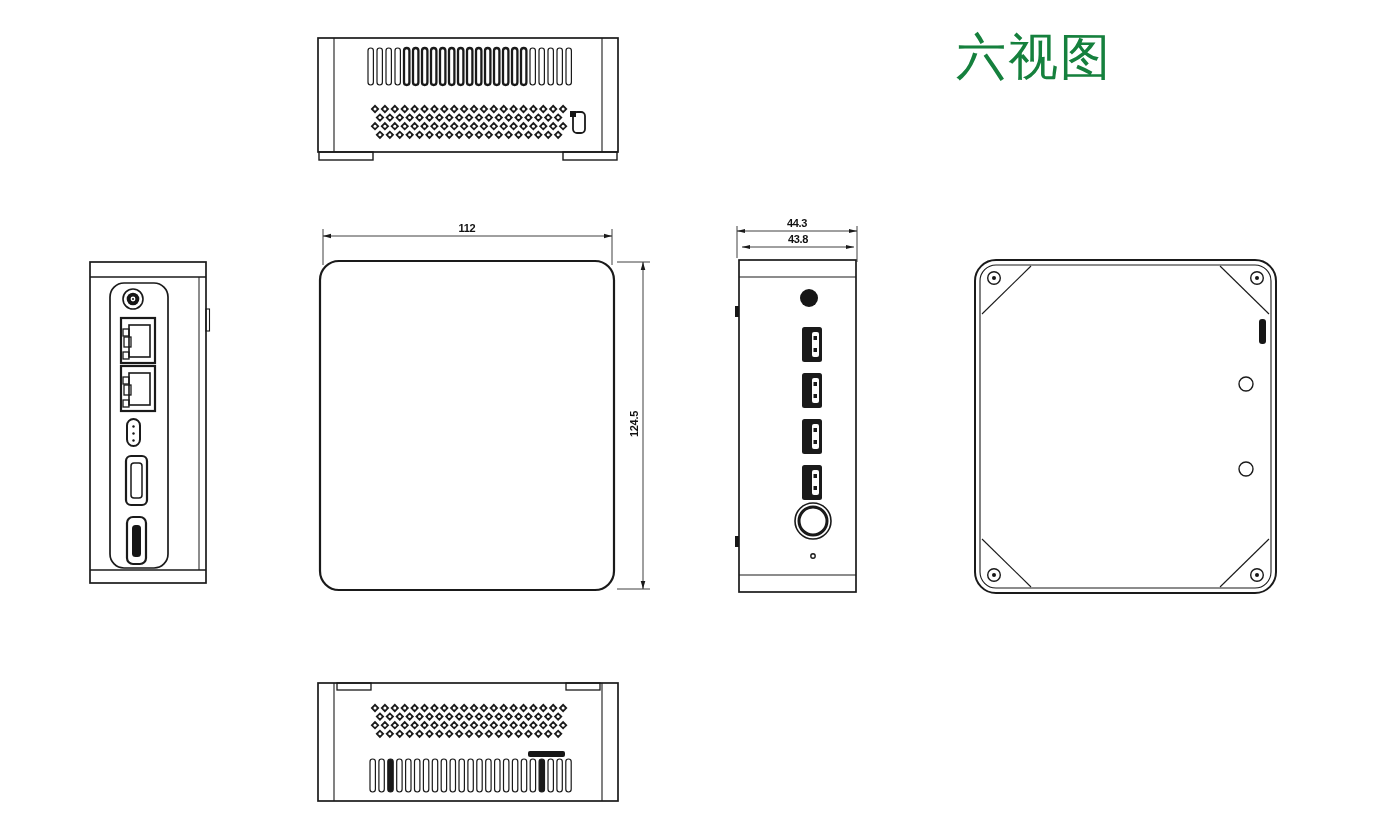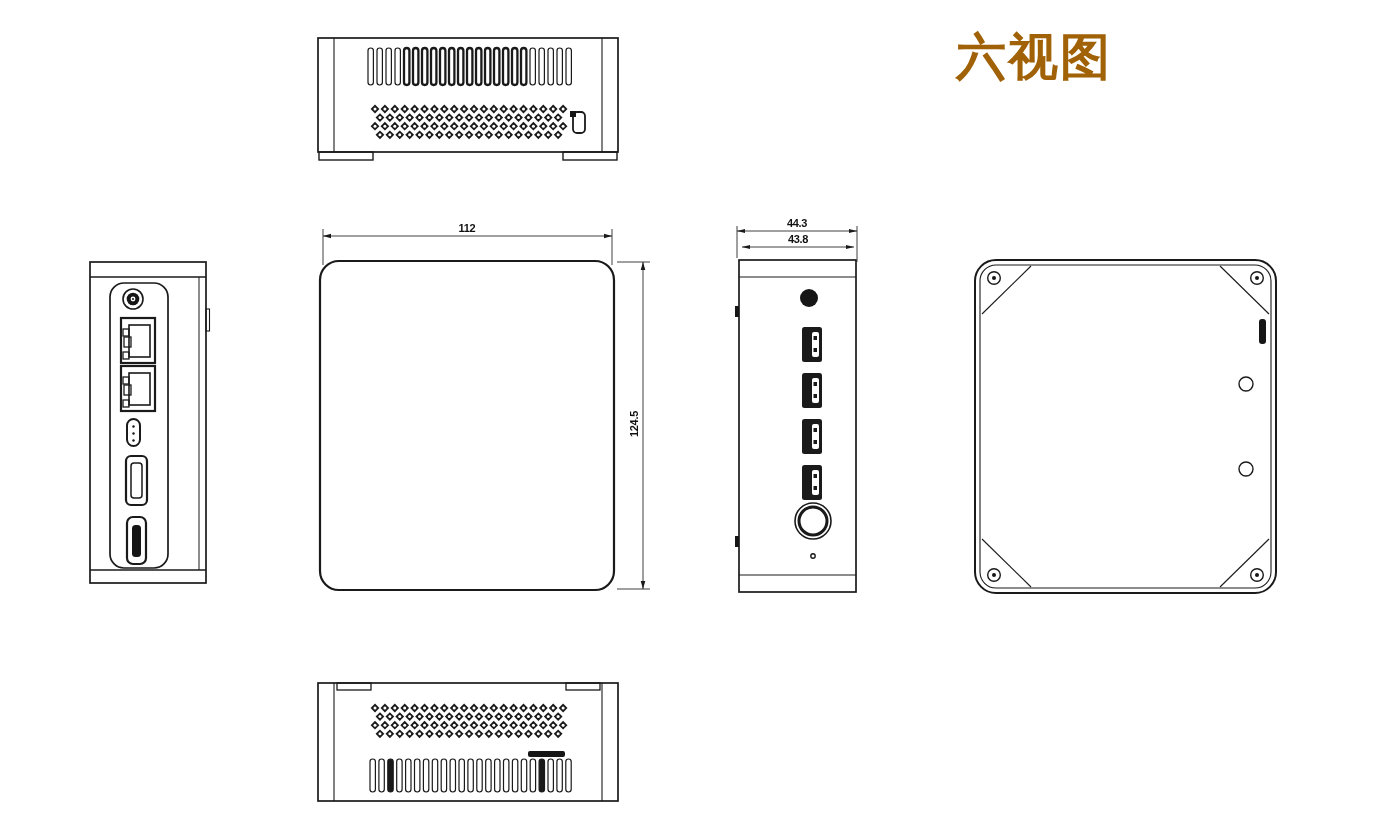--- a/index.html
+++ b/index.html
@@ -1,19 +1,19 @@
 <!DOCTYPE html>
 <html><head>
 <meta charset="utf-8">
 <style>
   html,body{margin:0;padding:0;background:#fff;}
   .canvas{position:relative;width:1374px;height:824px;background:#fff;overflow:hidden;
           font-family:"Liberation Sans",sans-serif;}
   .title{position:absolute;left:956px;top:24px;font-size:50px;letter-spacing:2px;
-         color:#a16207;font-family:"Liberation Serif","DejaVu Serif",serif;font-weight:700;}
+         color:#15803d;font-family:"Liberation Serif","DejaVu Serif",serif;font-weight:400;}
   svg{position:absolute;left:0;top:0;}
   .ln{fill:none;stroke:#1a1a1a;}
   .dim{fill:none;stroke:#2a2a2a;stroke-width:0.9;}
   .dimtxt{font-family:"Liberation Sans","DejaVu Sans",sans-serif;font-size:11px;font-weight:700;
           fill:#111;letter-spacing:-0.3px;}
 </style>
 </head>
 <body>
 
 <div class="canvas">

